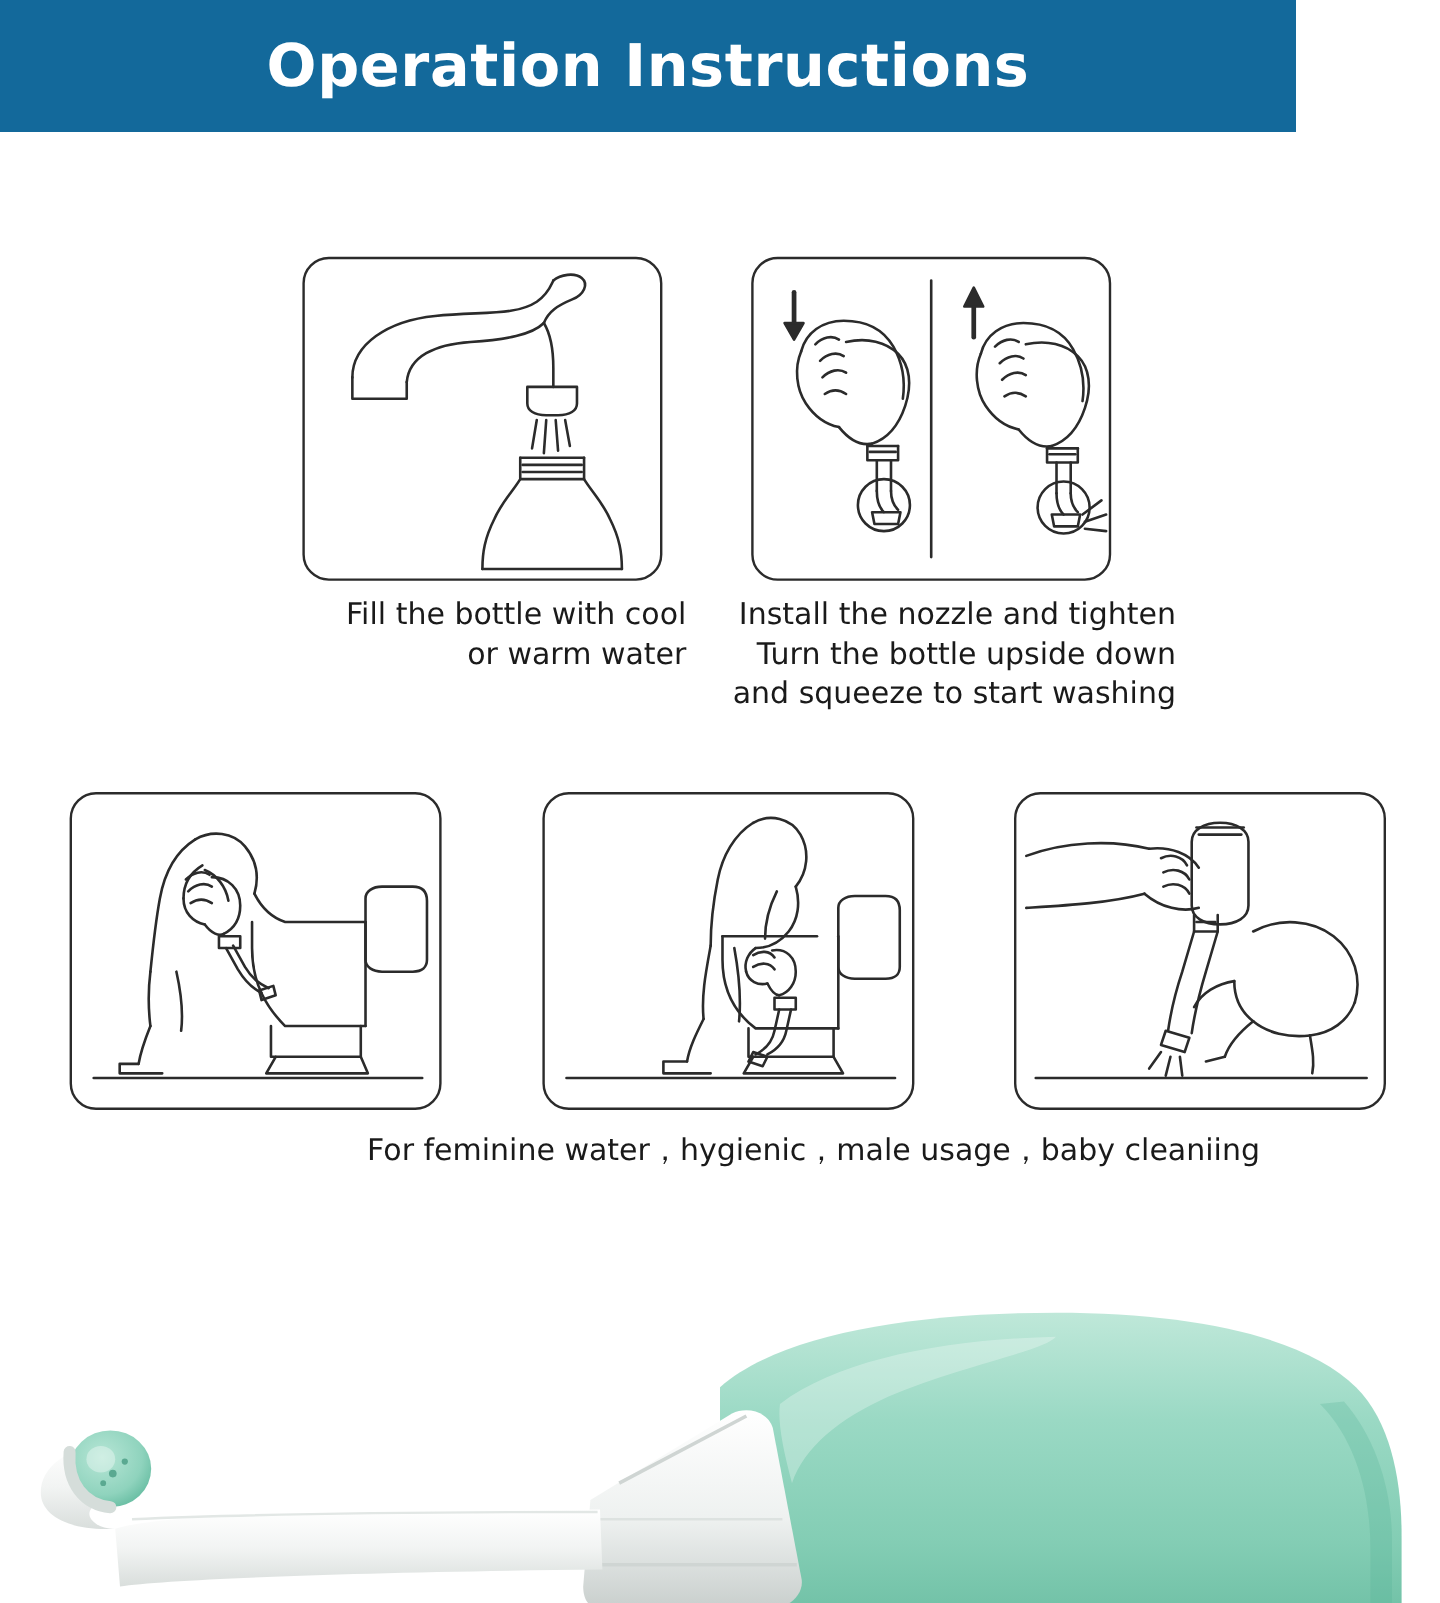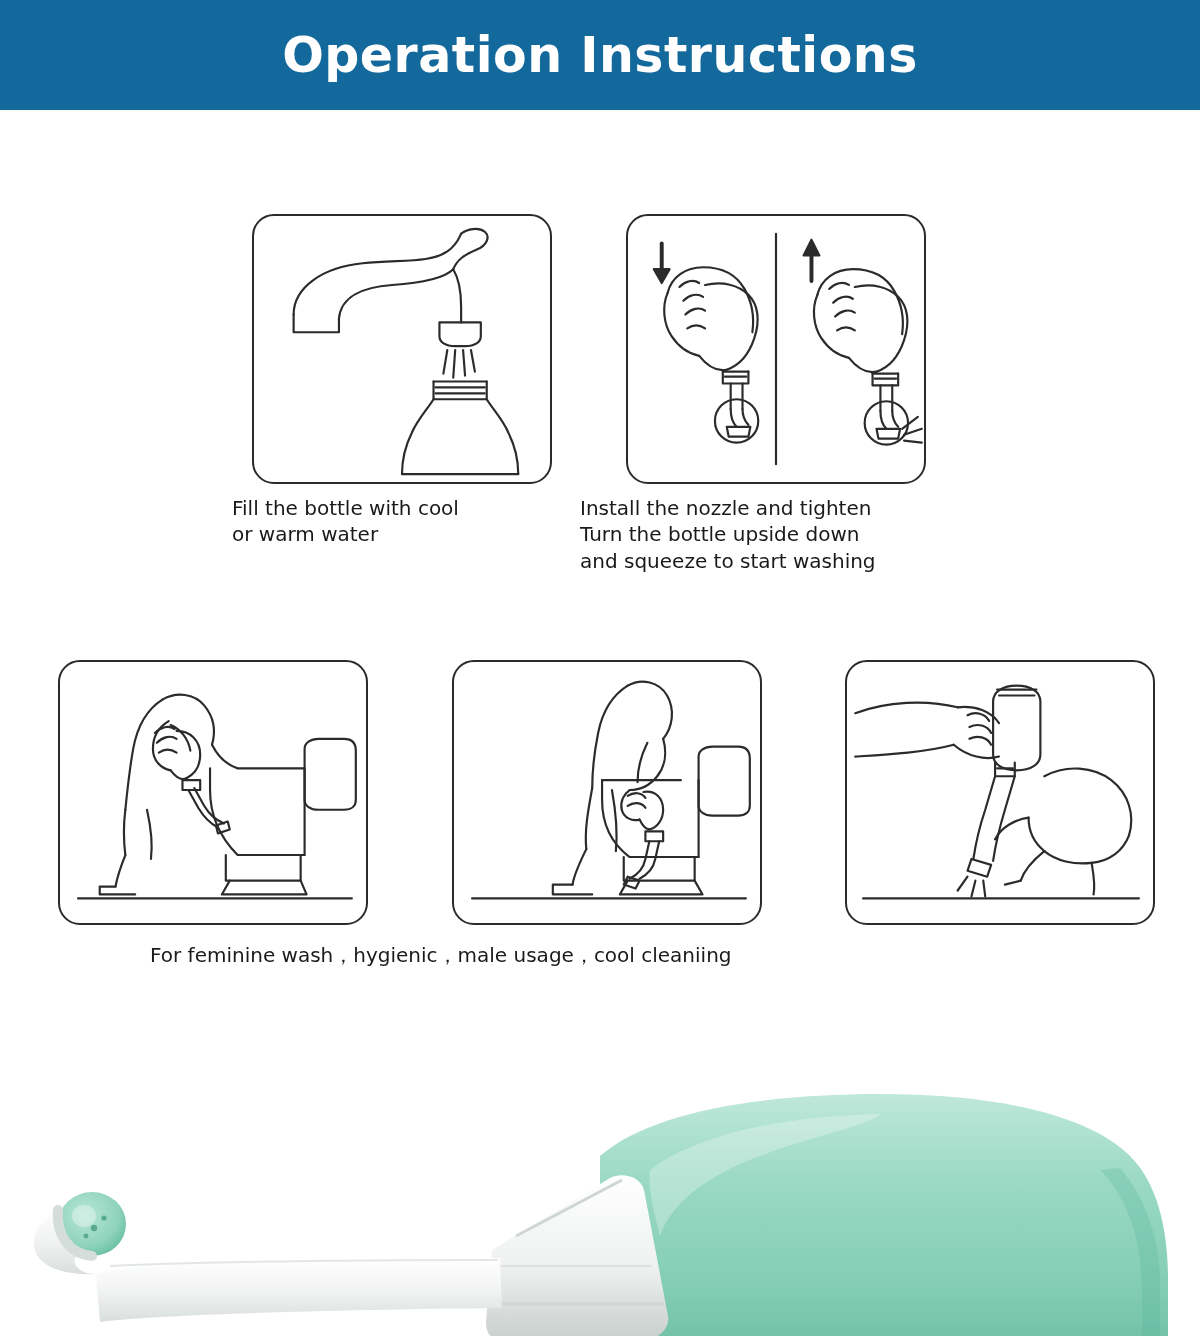--- a/index.html
+++ b/index.html
@@ -13,21 +13,21 @@
     position: relative;
     font-family: "Liberation Sans", sans-serif;
     overflow: hidden;
   }
 
   
   .header-banner {
     position: absolute;
     left: 0;
     top: 0;
-    width: 1200px;
+    width: 1080px;
     height: 110px;
     background: #13699b;
     display: flex;
     align-items: center;
     justify-content: center;
   }
   .header-title {
     color: #ffffff;
     font-size: 49px;
     font-weight: bold;
@@ -45,23 +45,23 @@
   }
   .panel svg {
     display: block;
     width: 100%;
     height: 100%;
   }
 
   
   .caption {
     position: absolute;
-    text-align: left;
+    text-align: right;
     color: #1a1a1a;
-    font-size: 20px;
+    font-size: 25px;
     line-height: 1.32;
     font-family: "DejaVu Sans", sans-serif;
     white-space: pre-line;
   }
 
   
   #panel-fill   { left: 252px; top: 214px; width: 300px; height: 270px; }
   #panel-install{ left: 626px; top: 214px; width: 300px; height: 270px; }
 
   
@@ -303,21 +303,21 @@
       <path d="M184 158 C170 160 156 168 150 180"></path>
       <path d="M200 192 C190 200 180 210 176 222"></path>
       <path d="M176 222 L160 226"></path>
       <path d="M248 204 C250 216 252 226 250 236"></path>
 
       <path d="M16 240 L296 240"></path>
     </g>
   </svg>
 </div>
 
-<div class="caption" id="caption-usage">For feminine wash，hygienic，male usage，cool cleaniing</div>
+<div class="caption" id="caption-usage">For feminine water，hygienic，male usage，baby cleaniing</div>
 
 <div class="product">
   <svg viewBox="0 0 1200 276">
     <defs>
       <linearGradient id="bottleGrad" x1="0" y1="0" x2="0" y2="1">
         <stop offset="0%" stop-color="#bfe8d9"></stop>
         <stop offset="35%" stop-color="#9ad9c4"></stop>
         <stop offset="75%" stop-color="#83cdb4"></stop>
         <stop offset="100%" stop-color="#6fc0a5"></stop>
       </linearGradient>

